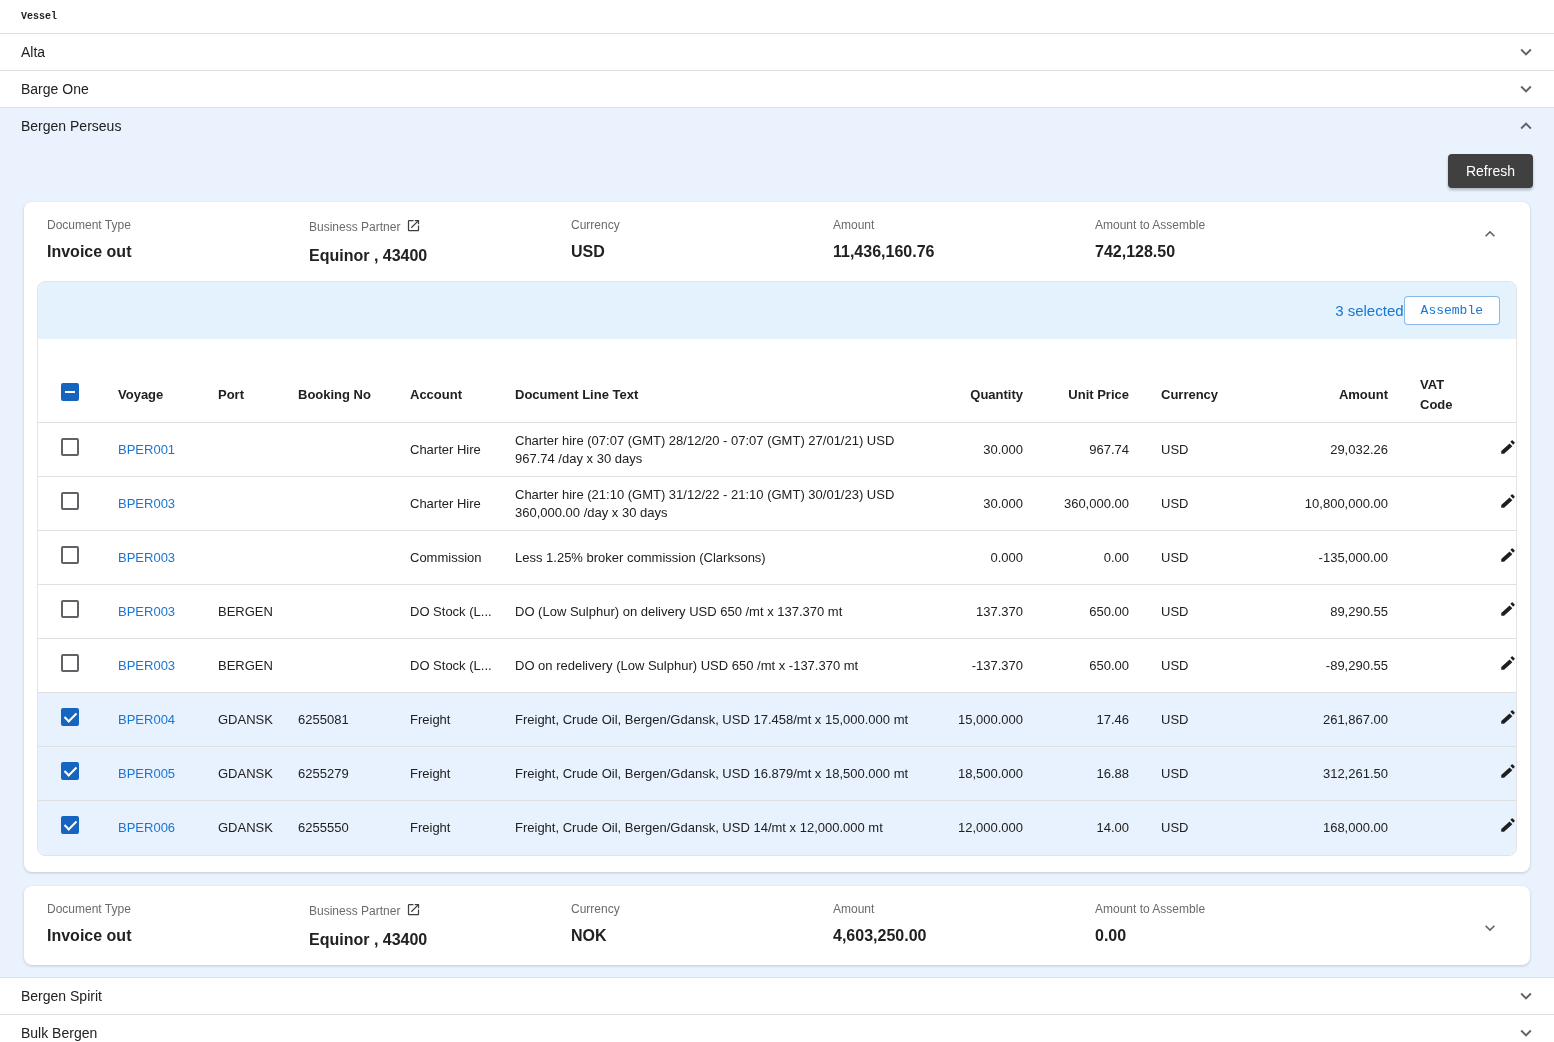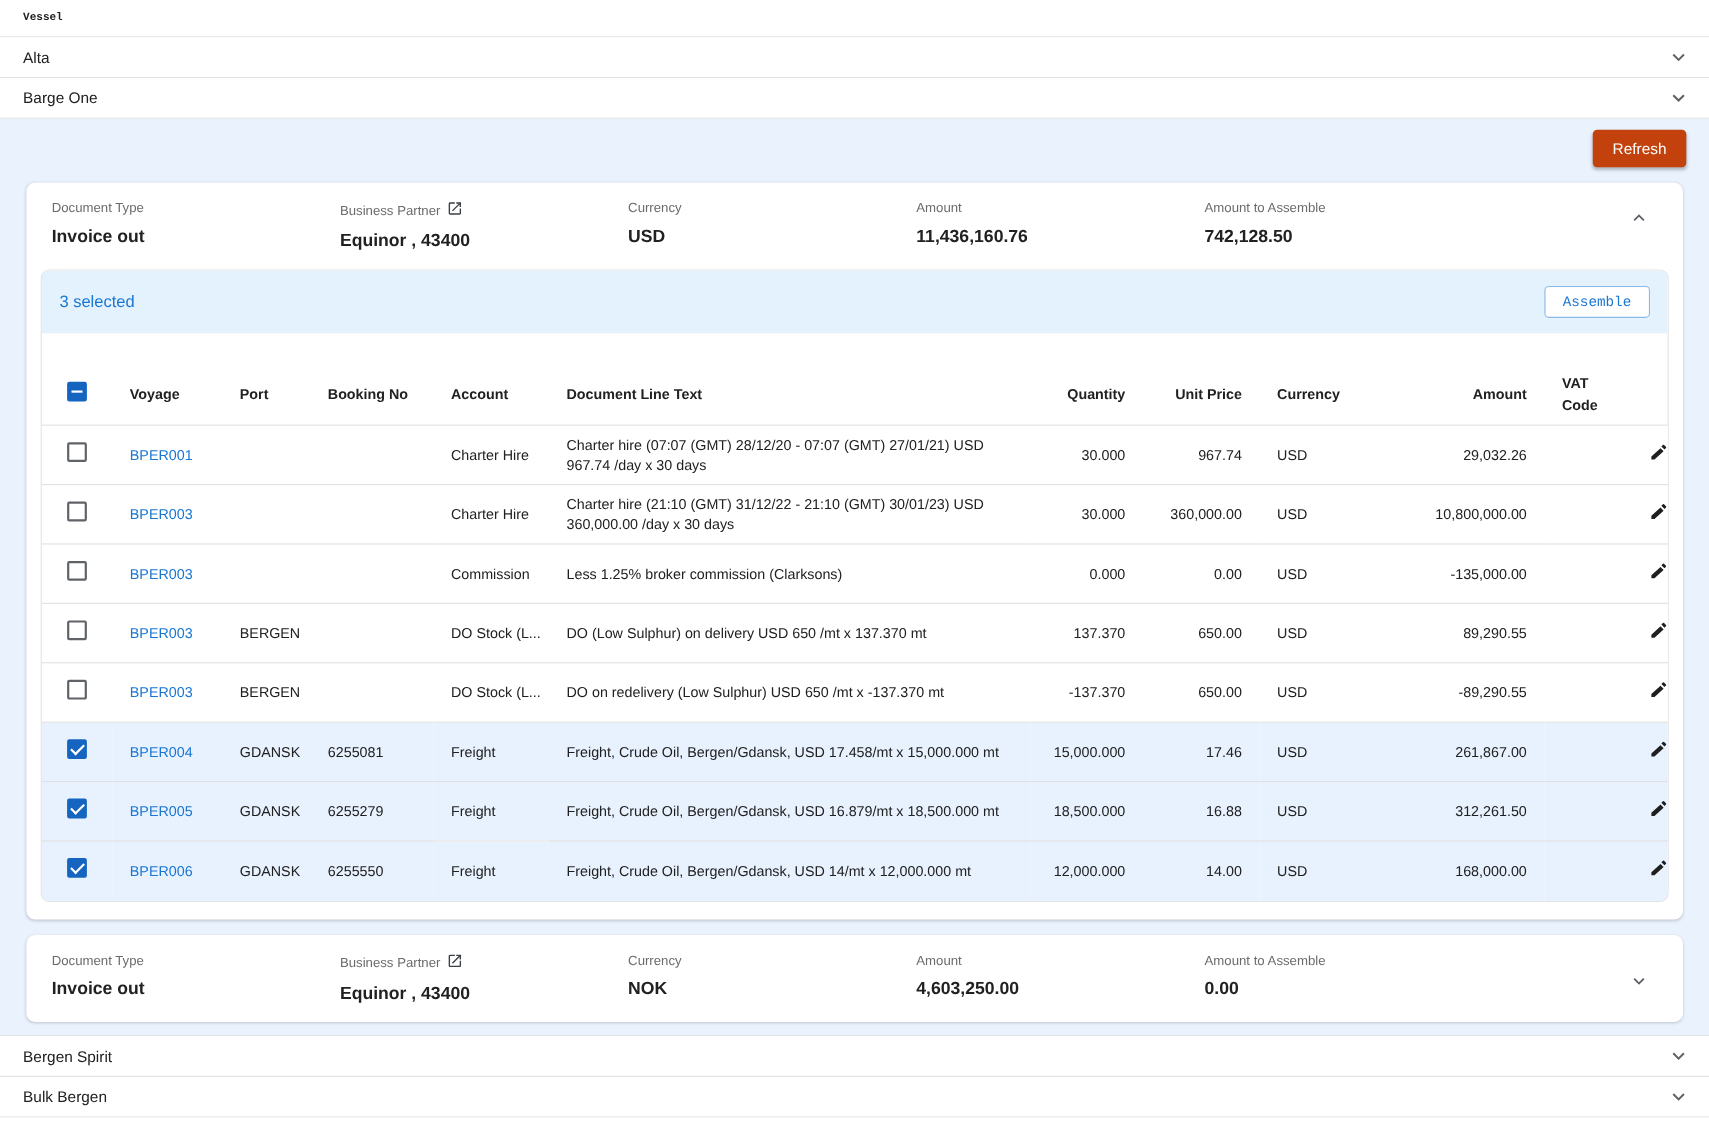--- a/index.html
+++ b/index.html
@@ -43,21 +43,21 @@
   .expanded-section .acc-row {
     background:transparent;
     border-bottom:none;
   }
   .refresh-bar {
     display:flex;
     justify-content:flex-end;
     padding:10px 21px 14px 21px;
   }
   .btn-primary {
-    background:#c2410c;
+    background:#404040;
     color:#fff;
     border:none;
     border-radius:4px;
     padding:9px 18px;
     font-size:14px;
     font-weight:500;
     font-family:"Liberation Sans", sans-serif;
     cursor:pointer;
     box-shadow:0 2px 3px rgba(0,0,0,0.25);
   }
@@ -91,21 +91,21 @@
   .panel {
     margin:0 13px 16px 13px;
     border:1px solid #e3e3e3;
     border-radius:8px;
     overflow:hidden;
   }
   .selection-bar {
     background:#e3f2fd;
     display:flex;
     align-items:center;
-    justify-content:space-between;
+    justify-content:flex-end;
     min-height:57px;
     padding:10px 16px;
   }
   .selected-count { color:#1976d2; font-size:15px; }
   .btn-outline {
     background:#fff;
     color:#1976d2;
     border:1px solid rgba(25,118,210,0.5);
     border-radius:4px;
     padding:6px 16px;
@@ -201,20 +201,28 @@
   <span>Barge One</span>
   <span class="chev">
       <svg width="22" height="22" viewBox="0 0 24 24">
         <use href="#icon-chevron"></use>
       </svg>
     </span>
 </div>
 
 <div class="expanded-section">
 
+  <div class="acc-row">
+    <span>Bergen Perseus</span>
+    <span class="chev up">
+        <svg width="22" height="22" viewBox="0 0 24 24">
+          <use href="#icon-chevron"></use>
+        </svg>
+      </span>
+  </div>
 
   <div class="refresh-bar">
     <button class="btn-primary">Refresh</button>
   </div>
 
   <div class="card">
     <div class="card-header">
       <div class="field">
         <div class="field-label">Document Type</div>
         <div class="field-value">Invoice out</div>

